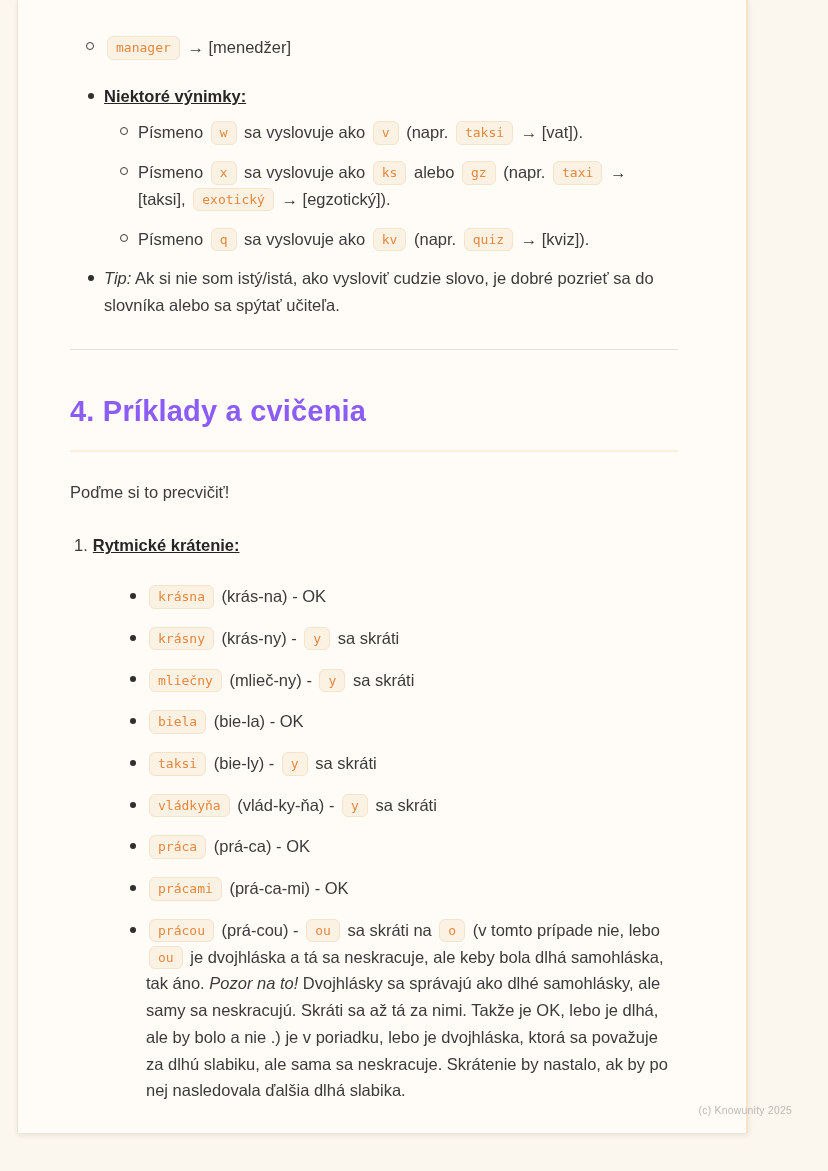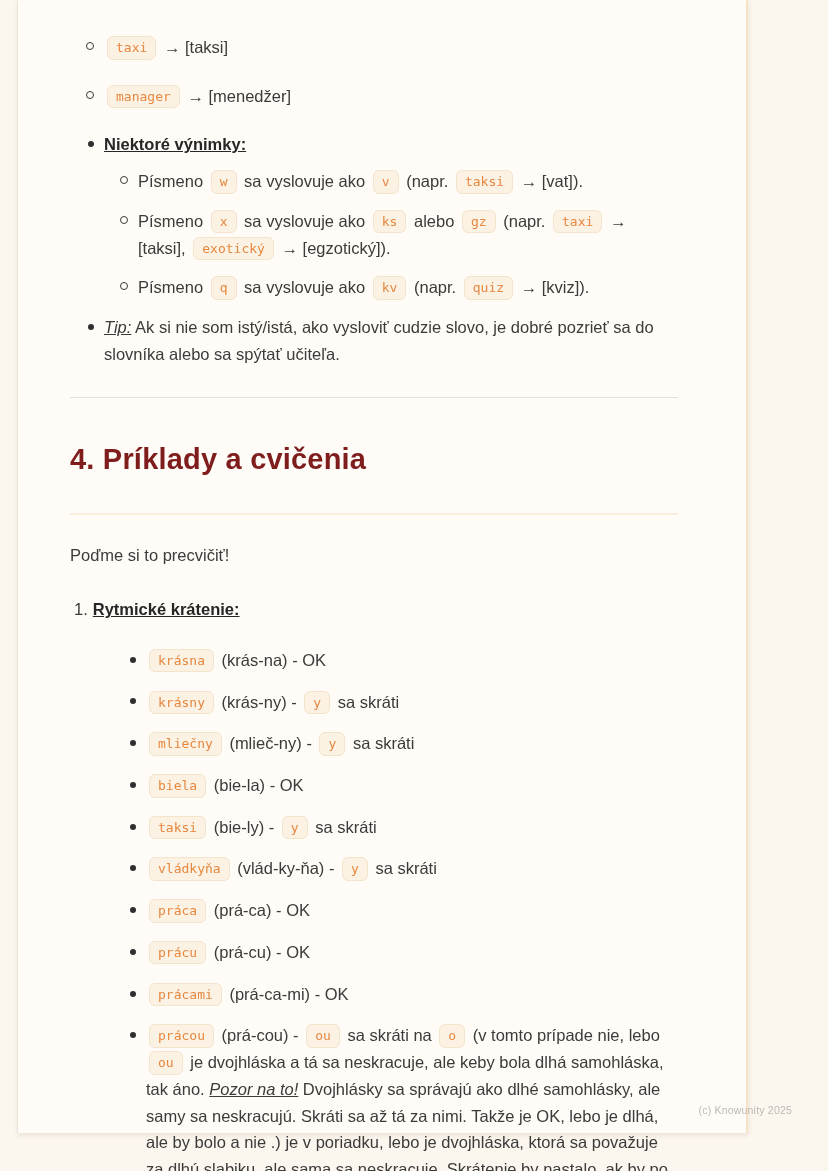--- a/index.html
+++ b/index.html
@@ -32,43 +32,43 @@
   
   ul.l2{padding-left:34px;}
   ul.l2 > li::before{
     content:"";position:absolute;left:-18px;top:.48em;
     width:6px;height:6px;border-radius:50%;
     border:1.6px solid #3b3b3b;background:transparent;
   }
   ul.l2.top > li{margin-bottom:22px;}
   ul.nested{margin-top:10px;}
   strong{color:#262626;text-decoration:underline;}
-  em{font-style:italic;text-decoration:underline;}
+  em{font-style:italic;}
   .chip{
     display:inline-block;
     font-family:"DejaVu Sans Mono", monospace;
     font-size:13px;line-height:1.35;
     color:#e6873f;
     background:#fbf2e4;
     border:1px solid #f4e4cc;
     border-radius:6px;
     padding:2px 8px;
     margin:0 3px;
     vertical-align:1px;
     white-space:nowrap;
   }
   hr.divider{
     border:none;border-top:1.5px solid #e3e1de;
     margin:30px 0 0 0;
   }
   h2.section-heading{
     margin:38px 0 0 0;
     font-size:29px;font-weight:700;
-    color:#7f1d1d;
-    padding-bottom:30px;
+    color:#8b5cf6;
+    padding-bottom:15px;
     border-bottom:2px solid #fceedb;
     letter-spacing:.2px;
   }
   p.intro{margin:27px 0 0 0;}
   .exercise{margin:27px 0 0 4px;}
   .exercise .num{margin-right:5px;}
   ul.items{margin-top:24px;padding-left:52px;}
   ul.items > li{margin-bottom:15px;margin-left:24px;}
   ul.items > li::before{
     content:"";position:absolute;left:-16px;top:.6em;
@@ -81,21 +81,20 @@
   }
 </style>
 </head>
 <body>
 
 <div class="page-card">
   <div class="content">
 
     <ul class="l2 top">
 
-    <li><span><span class="chip">taxi</span> → [taksi]</span></li>
         <li><span><span class="chip">manager</span> → [menedžer]</span></li>
       </ul>
 
     <ul class="l1">
       <li>
         <strong>Niektoré výnimky:</strong>
         <ul class="l2 nested">
 
         <li><span>Písmeno <span class="chip">w</span> sa vyslovuje ako <span class="chip">v</span> (napr. <span class="chip">taksi</span> → [vat]).</span></li>
             <li><span>Písmeno <span class="chip">x</span> sa vyslovuje ako <span class="chip">ks</span> alebo <span class="chip">gz</span> (napr. <span class="chip">taxi</span> → [taksi], <span class="chip">exotický</span> → [egzotický]).</span></li>
@@ -120,21 +119,20 @@
 
     <ul class="items">
 
     <li><span><span class="chip">krásna</span> (krás-na) - OK</span></li>
         <li><span><span class="chip">krásny</span> (krás-ny) - <span class="chip">y</span> sa skráti</span></li>
         <li><span><span class="chip">mliečny</span> (mlieč-ny) - <span class="chip">y</span> sa skráti</span></li>
         <li><span><span class="chip">biela</span> (bie-la) - OK</span></li>
         <li><span><span class="chip">taksi</span> (bie-ly) - <span class="chip">y</span> sa skráti</span></li>
         <li><span><span class="chip">vládkyňa</span> (vlád-ky-ňa) - <span class="chip">y</span> sa skráti</span></li>
         <li><span><span class="chip">práca</span> (prá-ca) - OK</span></li>
-        <li><span><span class="chip">prácu</span> (prá-cu) - OK</span></li>
         <li><span><span class="chip">prácami</span> (prá-ca-mi) - OK</span></li>
         <li><span><span class="chip">prácou</span> (prá-cou) - <span class="chip">ou</span> sa skráti na <span class="chip">o</span> (v tomto prípade nie, lebo <span class="chip">ou</span> je dvojhláska a tá sa neskracuje, ale keby bola dlhá samohláska, tak áno. <em>Pozor na to!</em> Dvojhlásky sa správajú ako dlhé samohlásky, ale samy sa neskracujú. Skráti sa až tá za nimi. Takže  je OK, lebo  je dlhá, ale  by bolo  a nie  .)   je v poriadku, lebo  je dvojhláska, ktorá sa považuje za dlhú slabiku, ale sama sa neskracuje. Skrátenie by nastalo, ak by po nej nasledovala ďalšia dlhá slabika.</span></li>
       </ul>
 
   </div>
 </div>
 
 <div class="watermark">(c) Knowunity 2025</div>
 
 </body></html>

